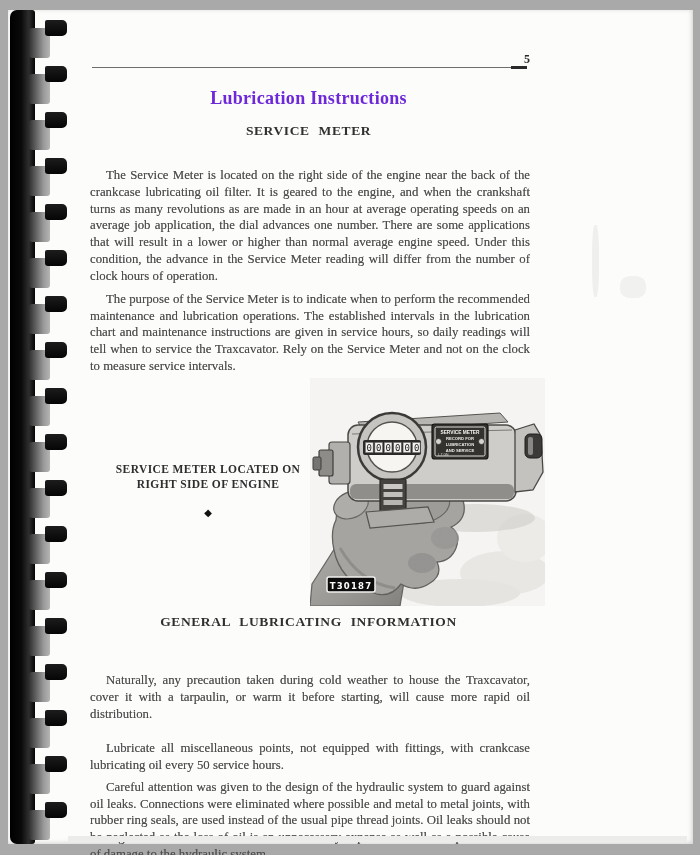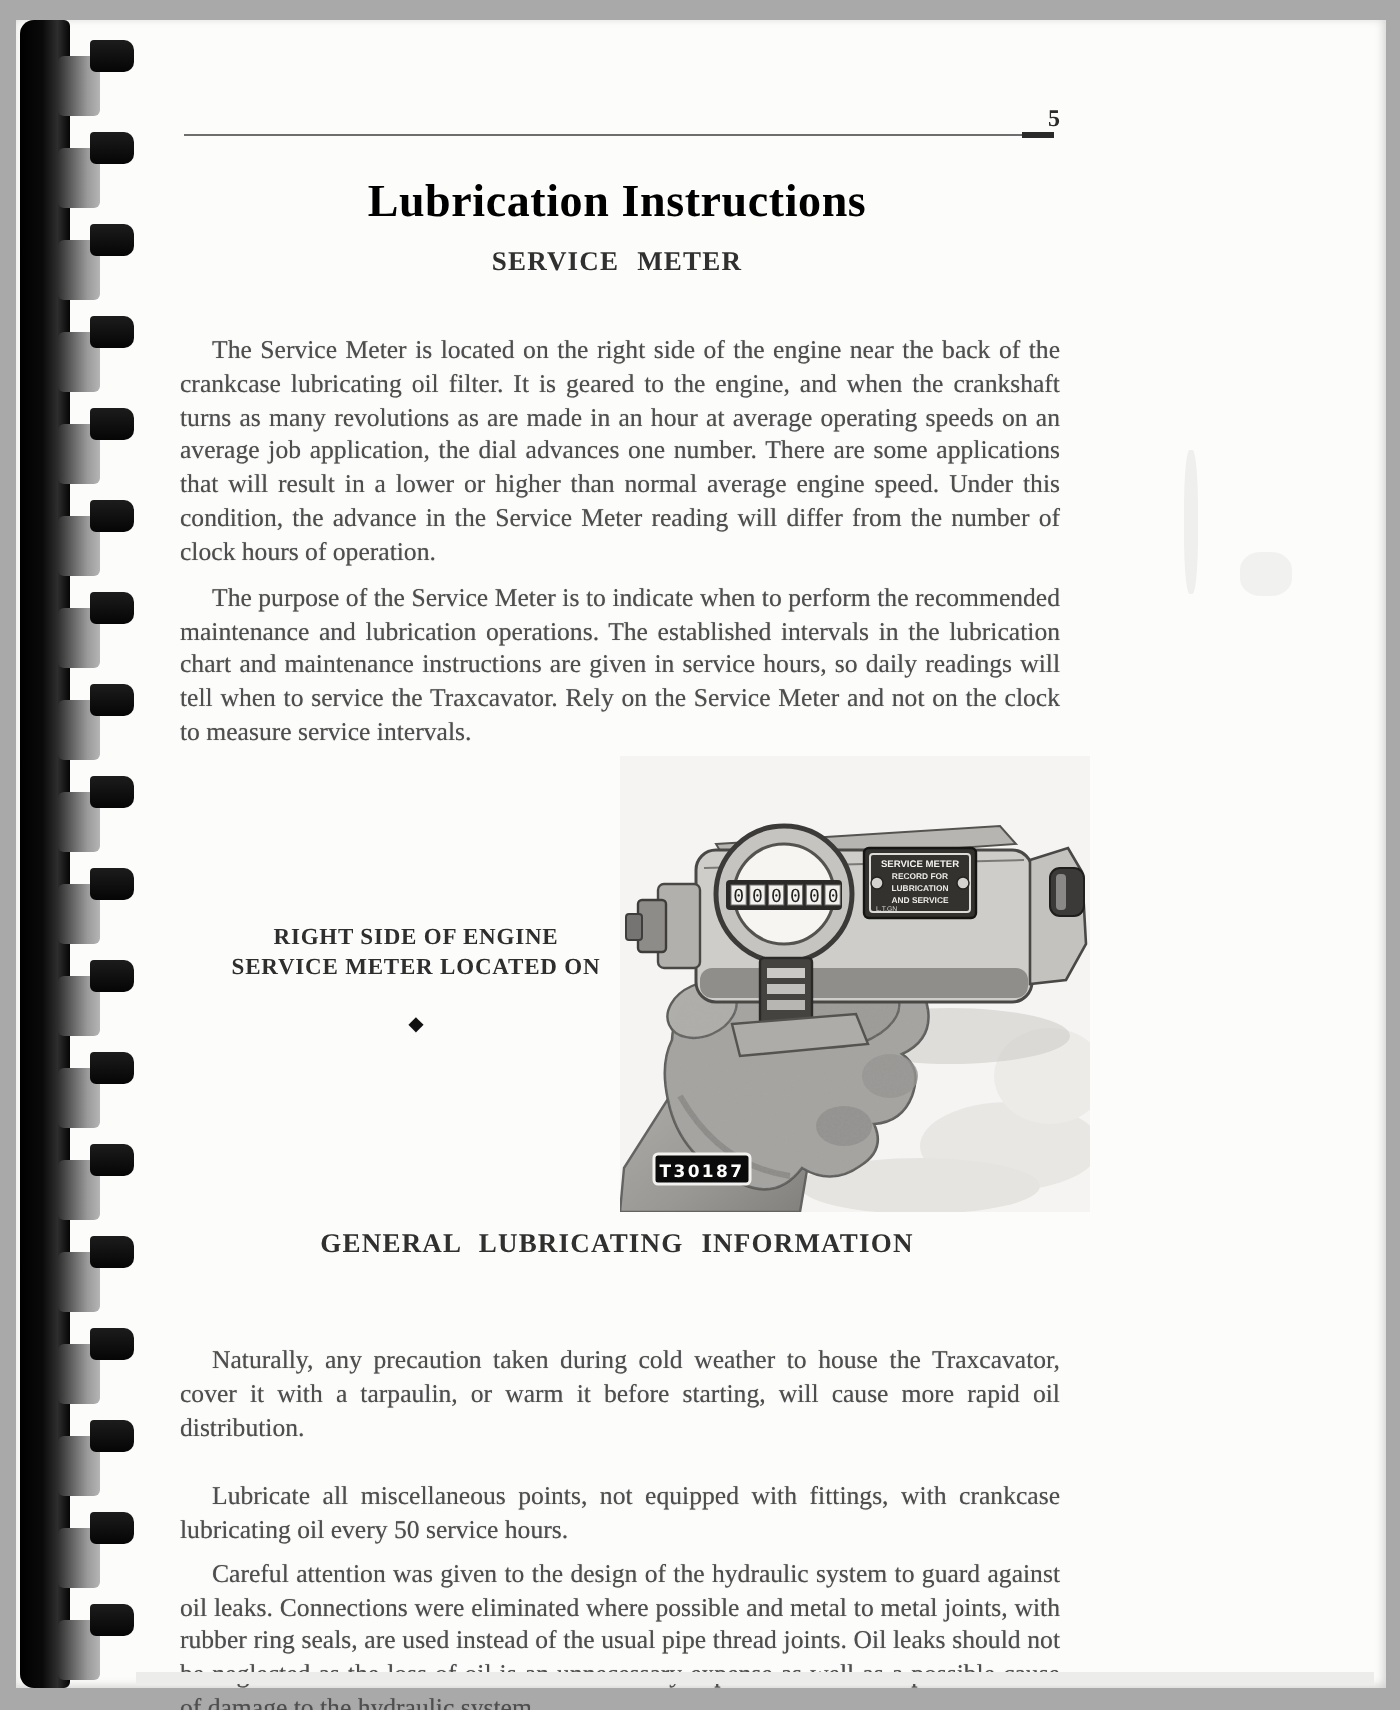--- a/index.html
+++ b/index.html
@@ -14,22 +14,22 @@
   .tooth-body{position:absolute;left:19px;width:21px;height:30px;border-radius:3px;
          background:linear-gradient(to right,#2f2f2f,#9a9a9a 70%,#b5b5b5);}
   .tooth-tip{position:absolute;left:35px;width:22px;height:16px;border-radius:2px 5px 5px 3px;
          background:linear-gradient(to bottom,#1c1c1c,#050505);}
   
   .content{position:absolute;left:82px;top:0;width:442px;color:#4c4c4c;}
   .content *{position:absolute;}
   .page-number{top:42px;right:2px;font-size:12px;font-weight:bold;color:#2b2b2b;}
   .header-rule{top:57px;left:2px;width:435px;height:0;border-top:1.5px solid #6e6e6e;}
   .pageno-underline{top:56px;left:421px;width:16px;height:2.5px;background:#2a2a2a;}
-  .doc-title{top:78px;left:0;width:437px;text-align:center;font-size:23px;font-weight:700;
-             color:#000000;letter-spacing:.3px;}
+  .doc-title{top:78px;left:0;width:437px;text-align:center;font-size:18px;font-weight:700;
+             color:#6d28d9;letter-spacing:.3px;}
   .sec-head{left:0;width:437px;text-align:center;font-size:13.5px;font-weight:700;color:#303030;
             letter-spacing:.6px;word-spacing:5px;}
   .sec-head.s1{top:113px;}
   .sec-head.s2{top:604px;}
   .para{left:0;width:440px;font-size:12.8px;line-height:16.8px;text-align:justify;
         text-indent:16px;color:#4e4e4e;text-shadow:0 0 .4px rgba(90,90,90,.7);}
   .para.p1{top:133px;margin-top:24px;}
   .para.p2{top:268px;}
   .para.p3{top:627px;margin-top:35px;}
   .para.p4{top:717px;}
@@ -57,22 +57,22 @@
       <div class="header-rule"></div>
       <div class="pageno-underline"></div>
 
       <div class="doc-title">Lubrication Instructions</div>
 
       <div class="sec-head s1">SERVICE METER</div>
       <p class="para p1">The Service Meter is located on the right side of the engine near the back of the crankcase lubricating oil filter. It is geared to the engine, and when the crankshaft turns as many revolutions as are made in an hour at average operating speeds on an average job application, the dial advances one number. There are some applications that will result in a lower or higher than normal average engine speed. Under this condition, the advance in the Service Meter reading will differ from the number of clock hours of operation.</p>
       <p class="para p2">The purpose of the Service Meter is to indicate when to perform the recommended maintenance and lubrication operations. The established intervals in the lubrication chart and maintenance instructions are given in service hours, so daily readings will tell when to service the Traxcavator. Rely on the Service Meter and not on the clock to measure service intervals.</p>
 
       <div class="fig-caption">
+        <span class="cap-line">SERVICE METER LOCATED ON</span>
         <span class="cap-line">RIGHT SIDE OF ENGINE</span>
-        <span class="cap-line">SERVICE METER LOCATED ON</span>
       </div>
       <div class="fig-marker">◆</div>
 
       <svg class="fig-art" viewBox="0 0 235 228" xmlns="http://www.w3.org/2000/svg">
         <defs>
           <linearGradient id="bodyGrad" x1="0" y1="0" x2="0" y2="1">
             <stop offset="0" stop-color="#dddbd7"></stop>
               <stop offset=".55" stop-color="#bcbab6"></stop>
             <stop offset="1" stop-color="#97958ف" stop-opacity="0"></stop>
             <stop offset="1" stop-color="#979591"></stop>

